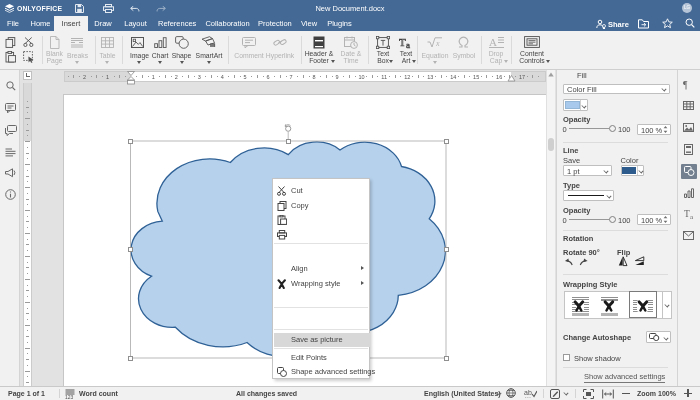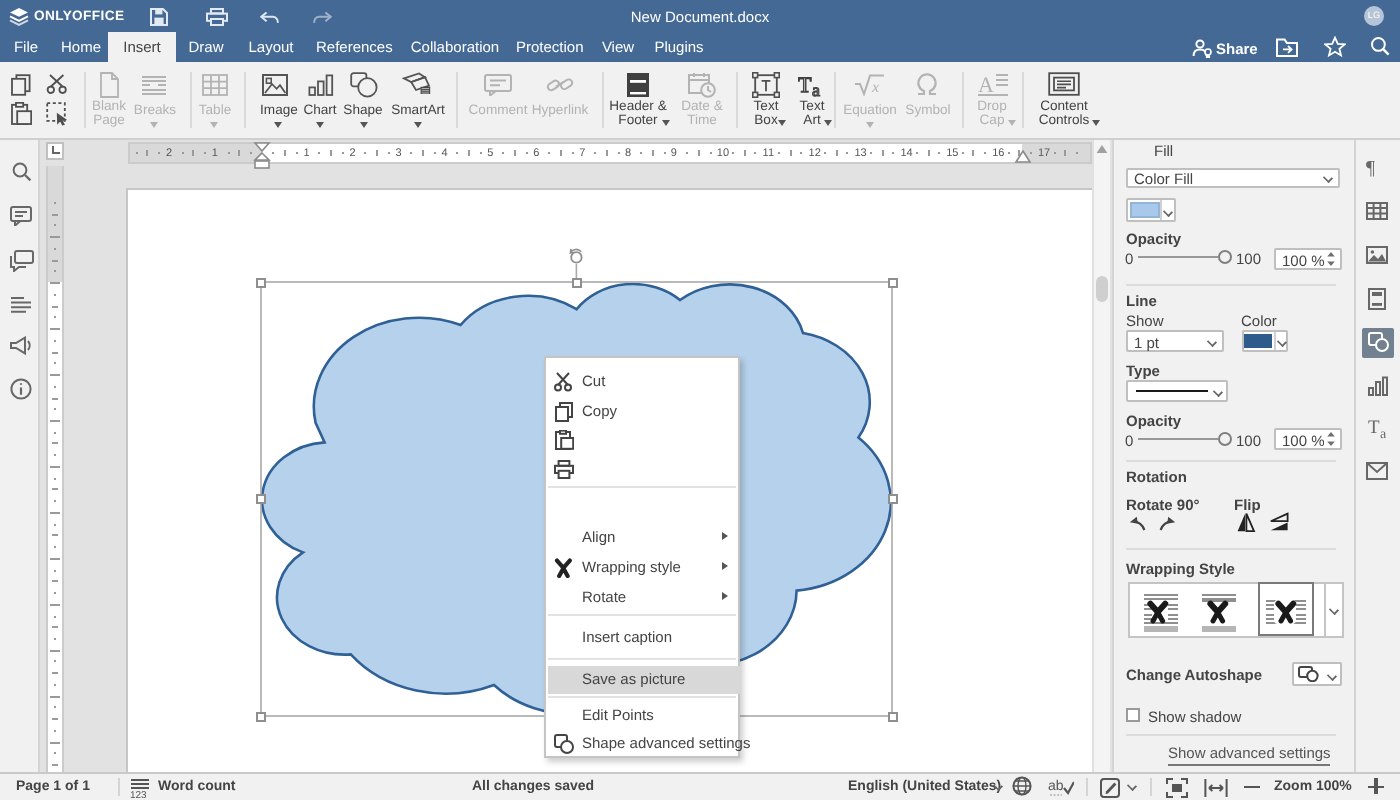--- a/index.html
+++ b/index.html
@@ -415,28 +415,21 @@
         <span class="t">Align</span>
         <span class="marr"></span>
       </div>
       <div class="mi" style="top:98px;">
         <span class="t">Wrapping style</span>
         <span class="marr"></span>
       </div>
       <svg class="a" style="left:4px;top:100px" width="10" height="10" viewBox="0 0 10 10">
         <path d="M4.7 4.9 L1.5 1.3 M4.7 4.9 L7.9 1.3 M4.7 5.1 L2.6 9 M4.7 5.1 L6.8 9" stroke="#222" stroke-width="2.1" stroke-linecap="round" fill="none"></path>
       </svg>
-      <div class="mi" style="top:112.5px;">
-        <span class="t">Rotate</span>
-        <span class="marr"></span>
-      </div>
       <div class="msep" style="top:127.5px"></div>
-      <div class="mi" style="top:132.5px;">
-        <span class="t">Insert caption</span>
-      </div>
       <div class="msep" style="top:149.5px"></div>
       <div class="mi" style="top:153.5px;background:#d8d8d8;">
         <span class="t">Save as picture</span>
       </div>
       <div class="msep" style="top:169px"></div>
       <div class="mi" style="top:171.5px;">
         <span class="t">Edit Points</span>
       </div>
       <div class="mi" style="top:185.5px;">
         <span class="t">Shape advanced settings</span>
@@ -460,21 +453,21 @@
 <div class="a" style="left:569px;top:128px;width:40px;height:1.2px;background:#989898"></div>
 <div class="a" style="left:608.5px;top:124.5px;width:7.5px;height:7.5px;border-radius:50%;background:#f1f1f1;border:1.2px solid #808080"></div>
 <div class="lbl" style="left:618px;top:124.5px">100</div>
 <div class="dd" style="left:637px;top:123.5px;width:34px;height:11px"></div>
 <div class="lbl" style="left:641px;top:125.5px">100 %</div>
 <svg class="a" style="left:663px;top:125.5px" width="5" height="7" viewBox="0 0 5 7">
       <path d="M2.5 0 L4.4 2.3 H0.6 Z M2.5 7 L0.6 4.7 H4.4 Z" fill="#707070"></path>
     </svg>
 <div class="hdiv" style="top:141.5px"></div>
 <div class="lbl" style="left:563px;top:145.5px;font-weight:bold">Line</div>
-<div class="lbl" style="left:563px;top:155.5px">Show</div>
+<div class="lbl" style="left:563px;top:155.5px">Save</div>
 <div class="lbl" style="left:620.5px;top:155.5px">Color</div>
 <div class="dd" style="left:563px;top:165px;width:49px;height:10.5px"></div>
 <div class="lbl" style="left:567px;top:167px">1 pt</div>
 <div class="ddc" style="left:604px;top:169px"></div>
 <div class="dd" style="left:620.5px;top:165px;width:23px;height:10.5px"></div>
 <div class="a" style="left:622px;top:166.5px;width:14px;height:7.5px;background:#2d5c8c"></div>
 <div class="a" style="left:637px;top:165.5px;width:1px;height:9.5px;background:#d0d0d0"></div>
 <div class="ddc" style="left:638.5px;top:169px"></div>
 <div class="lbl" style="left:563px;top:180.5px;font-weight:bold">Type</div>
 <div class="dd" style="left:563px;top:190px;width:51px;height:10.5px"></div>

